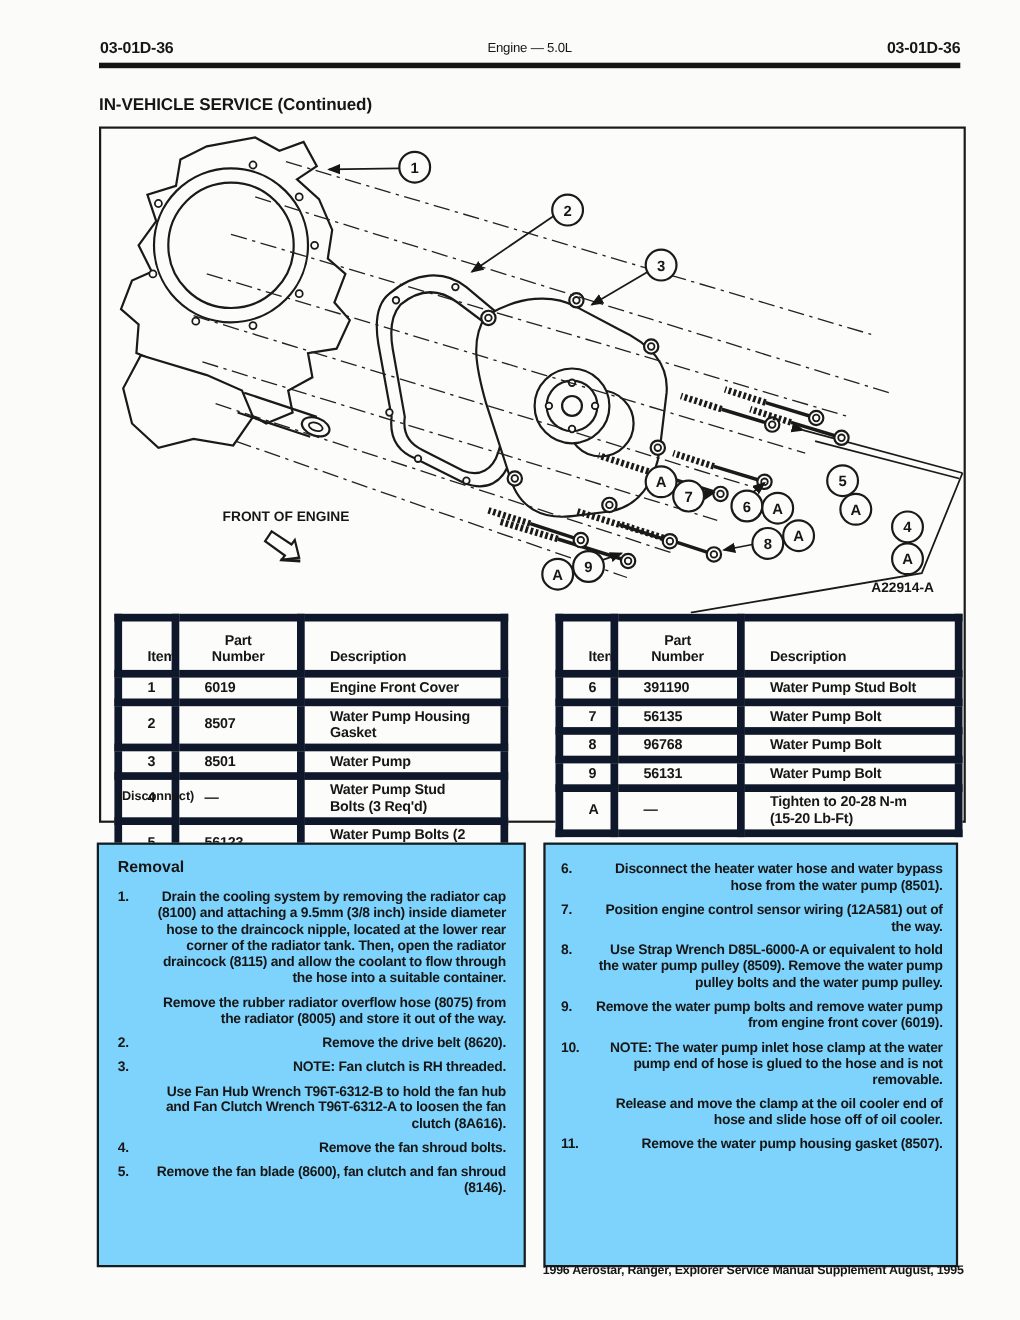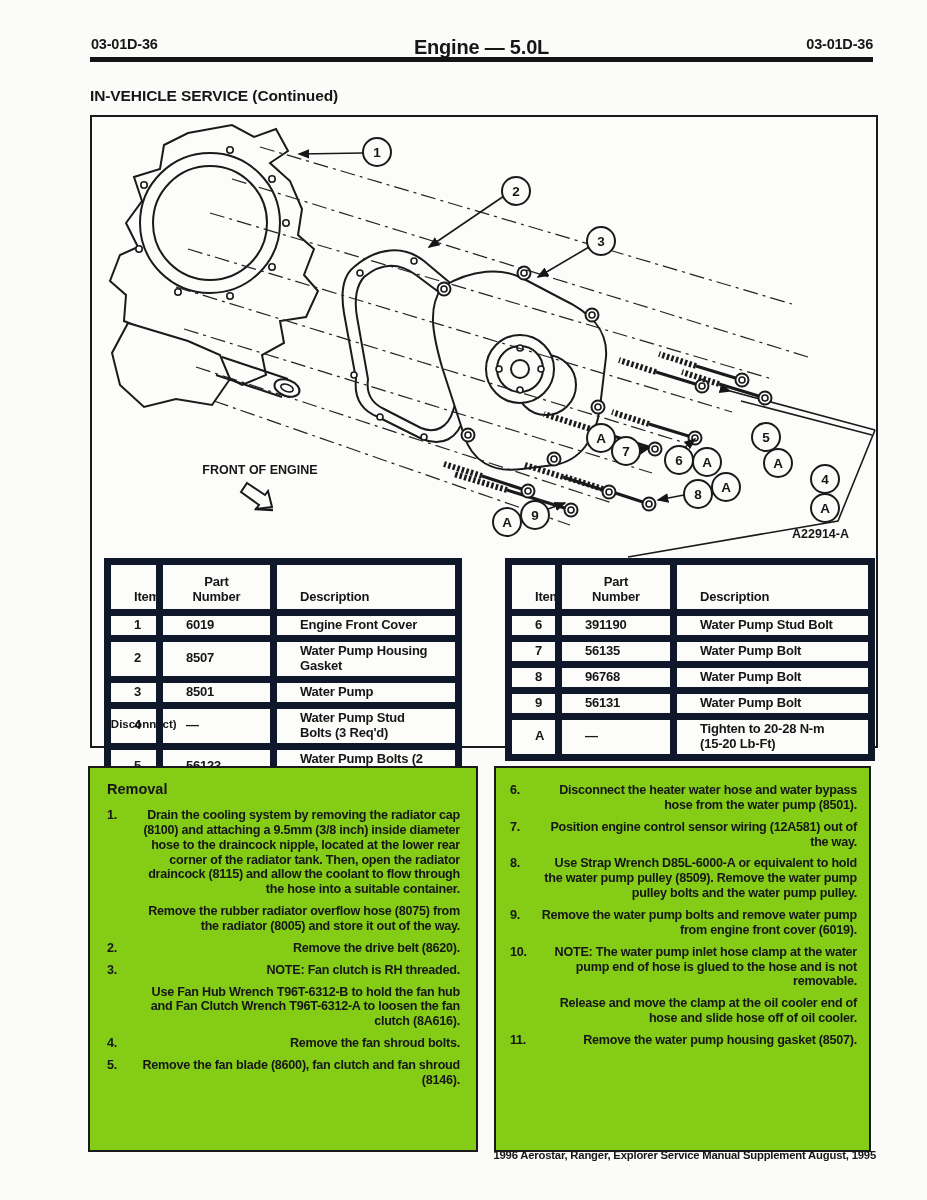--- a/index.html
+++ b/index.html
@@ -2,21 +2,21 @@
 <html><head>
 <meta charset="utf-8">
 <style>
   html,body{margin:0;padding:0;}
   body{width:927px;height:1200px;overflow:hidden;background:#fbfbf9;
        font-family:"Liberation Sans",sans-serif;color:#161616;}
   .page{position:relative;width:927px;height:1200px;}
 
   
   .hdr-left{position:absolute;left:91px;top:36px;font-size:14.5px;font-weight:bold;letter-spacing:-0.2px;}
-  .hdr-center{position:absolute;left:85px;top:36px;width:793px;text-align:center;font-size:20px;font-weight:bold;letter-spacing:-0.2px;}
+  .hdr-center{position:absolute;left:85px;top:36px;width:793px;text-align:center;font-size:12px;font-weight:normal;letter-spacing:-0.2px;}
   .hdr-right{position:absolute;right:54px;top:36px;font-size:14.5px;font-weight:bold;letter-spacing:-0.2px;}
   .hdr-rule{position:absolute;left:90px;top:57px;width:783px;height:5px;background:#141414;}
   .section-title{position:absolute;left:90px;top:87px;font-size:15.5px;font-weight:bold;letter-spacing:-0.1px;}
 
   
   .fig-box{position:absolute;left:90px;top:115px;width:788px;height:633px;
            border:2px solid #1a1a1a;box-sizing:border-box;background:#fcfcfa;}
   .fig-box svg{position:absolute;left:0;top:0;}
 
   
@@ -31,21 +31,21 @@
   td.c-item{text-align:center;}
   td.c-part{text-align:left;padding-left:11px;}
   td.c-desc{text-align:left;padding-left:7px;}
   .tbl-left{position:absolute;left:12px;top:441px;width:351px;}
   .tbl-right{position:absolute;left:413px;top:441px;width:363px;}
   .tbl-left  col.w-item{width:52px;}  .tbl-left  col.w-part{width:114px;} .tbl-left  col.w-desc{width:185px;}
   .tbl-right col.w-item{width:50px;}  .tbl-right col.w-part{width:115px;} .tbl-right col.w-desc{width:198px;}
   .continued{position:absolute;left:15px;top:601px;font-size:11.5px;font-weight:bold;}
 
   
-  .rm-box{position:absolute;border:2px solid #1a1a1a;box-sizing:border-box;background:#84cc16;}
+  .rm-box{position:absolute;border:2px solid #1a1a1a;box-sizing:border-box;background:#7dd3fc;}
   .rm-left{left:88px;top:766px;width:390px;height:386px;padding:13px 16px 0 17px;}
   .rm-right{left:494px;top:766px;width:377px;height:386px;padding:15px 12px 0 14px;}
   .rm-title{font-size:14.5px;font-weight:bold;margin:0 0 11px 0;}
   .step{display:flex;margin:0 0 7px 0;font-size:12.6px;font-weight:bold;
         line-height:1.18;letter-spacing:-0.25px;}
   .step-num{flex:none;width:33px;}
   .rm-right .step-num{width:31px;}
   .step-body{flex:1;}
   .step-body p{margin:0 0 7px 0;text-align:right;}
   .step-body p:last-child{margin-bottom:0;}

